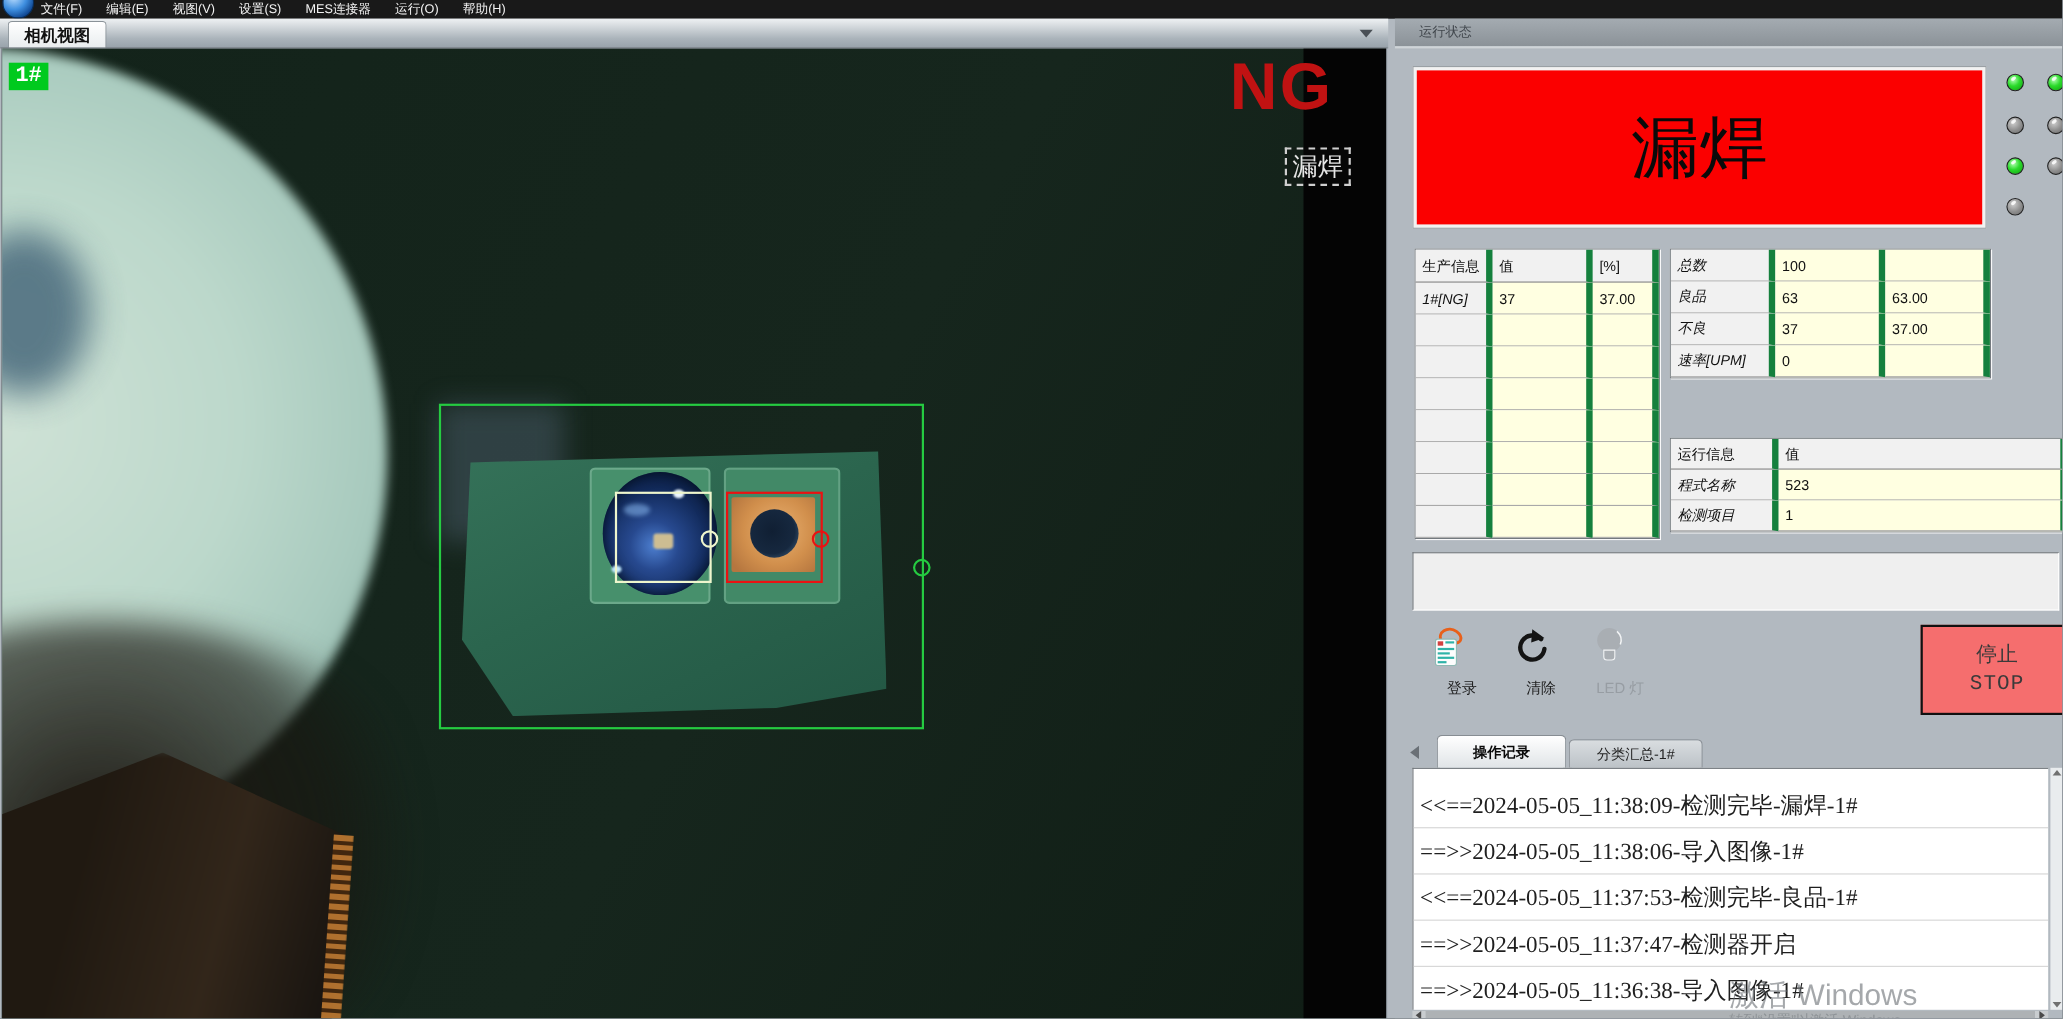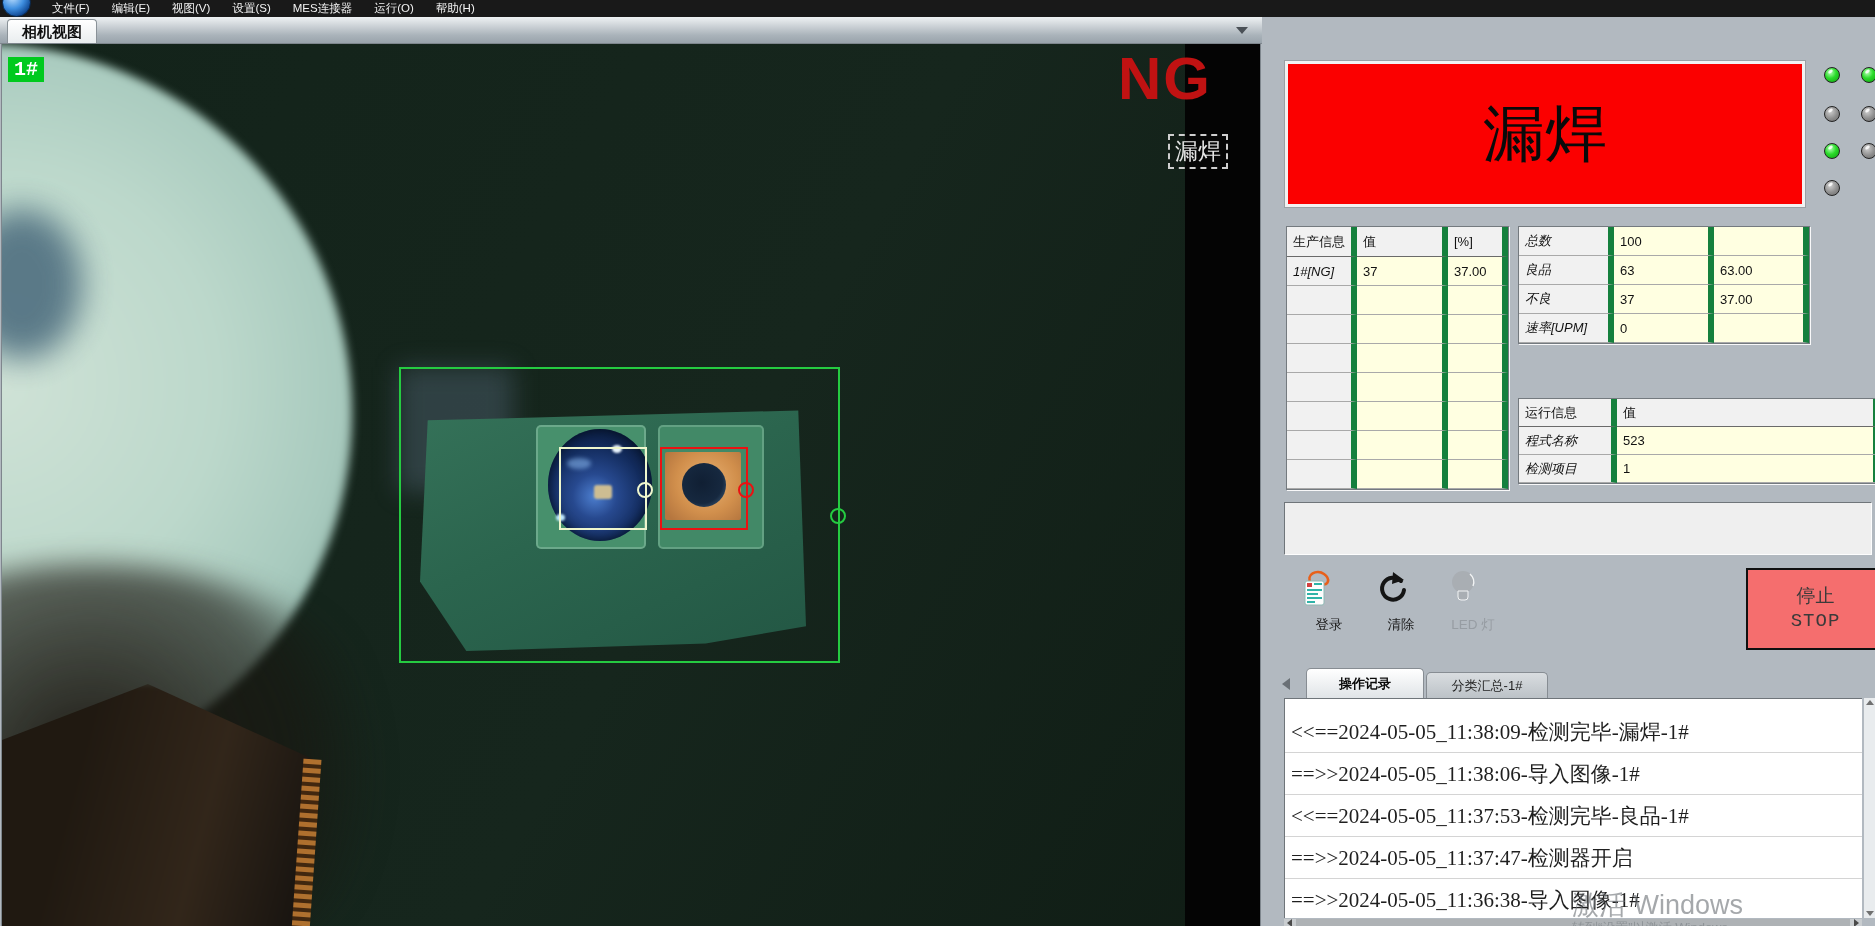--- a/index.html
+++ b/index.html
@@ -1,21 +1,21 @@
 <!DOCTYPE html>
 <html><head>
 <meta charset="utf-8">
 <style>
   html,body{margin:0;padding:0;background:#6d7277;}
   #app{position:relative;width:1875px;height:926px;overflow:hidden;
        background:#b2b9c0;font-family:"Liberation Sans",sans-serif;
        -webkit-font-smoothing:antialiased;}
   
   #menubar{position:absolute;left:0;top:0;width:1875px;height:17px;background:#191919;
-           display:flex;align-items:center;gap:22px;padding-left:52px;box-sizing:border-box;}
+           display:flex;align-items:center;gap:22px;padding-left:37px;box-sizing:border-box;}
   #logo{position:absolute;left:2px;top:-12px;width:27px;height:27px;border-radius:50%;
         background:radial-gradient(circle at 35% 30%,#bfe0ff 0%,#3f8fe0 45%,#0a3f8a 80%,#062a5e 100%);
         border:1px solid #0a2c55;}
   .menu-item{color:#f2f2f2;font-size:11.5px;white-space:nowrap;cursor:default;}
   
   #left-tabstrip{position:absolute;left:0;top:17px;width:1262px;height:26px;
                  background:linear-gradient(#eef1f3,#aab3ba 70%,#99a3ab);border-bottom:1px solid #7e868d;}
   #cam-tab{position:absolute;left:7px;top:2px;height:24px;padding:0 14px;background:linear-gradient(#ffffff,#e8ecee);
            border:1px solid #8a9298;border-bottom:none;border-radius:4px 4px 0 0;
            display:flex;align-items:center;font-size:15px;font-weight:bold;color:#111;}
@@ -184,20 +184,23 @@
       </div>
     <div class="layer" id="roi-green">
         <span class="notch"></span>
       </div>
     <div class="layer" id="cam-station">1#</div>
     <div class="layer" id="ng">NG</div>
     <div class="layer" id="defect-tag">漏焊</div>
   </div>
 
   <div id="right-panel">
+    <div id="rp-header">
+      <span>运行状态</span>
+    </div>
 
     <div id="banner-frame">
       <div id="banner">漏焊</div>
     </div>
 
     <div class="led led-on" style="left:556px;top:50px;"></div>
     <div class="led led-off" style="left:556px;top:89px;"></div>
     <div class="led led-on" style="left:556px;top:126px;"></div>
     <div class="led led-off" style="left:556px;top:163px;"></div>
     <div class="led led-on" style="left:593px;top:50px;"></div>

